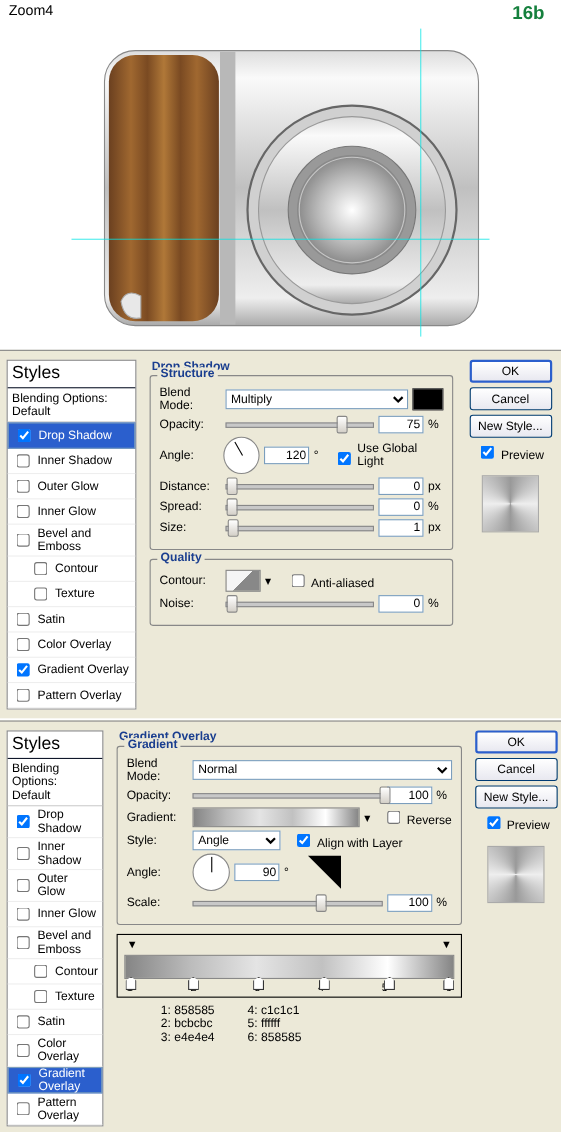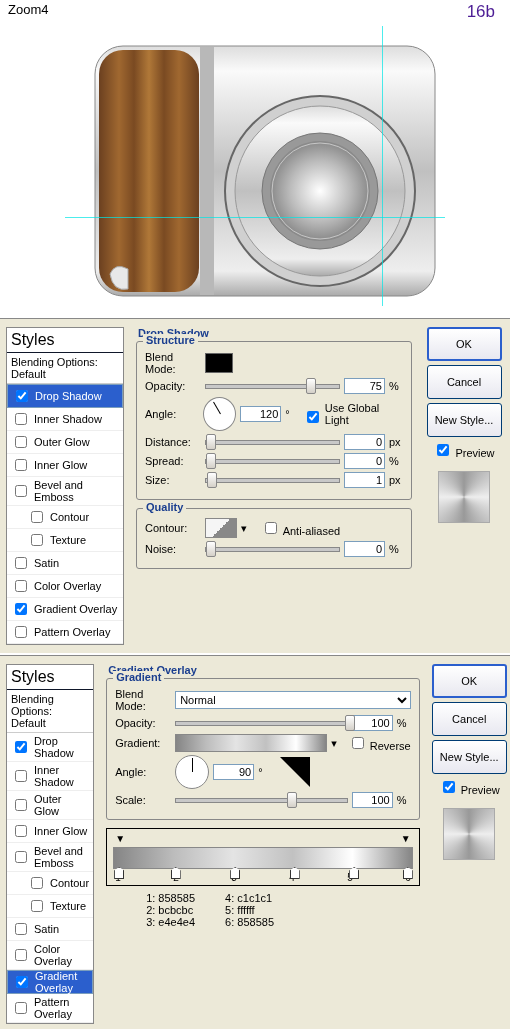--- a/index.html
+++ b/index.html
@@ -1,17 +1,17 @@
 <!DOCTYPE html>
 <html><head>
 <meta charset="utf-8">
 <style>
 body{margin:0;background:#fff;font-family:Tahoma,Arial,sans-serif;font-size:11px;color:#000;width:510px}
 .hdr{display:flex;justify-content:space-between;padding:2px 15px 0 8px;font-size:13px}
-.hdr .r{color:#4c1d95;font-weight:normal;font-size:17px}
+.hdr .r{color:#15803d;font-weight:bold;font-size:17px}
 .prev{margin:4px auto 12px;width:380px;height:280px;position:relative;background:#fff}
 .prev svg{position:absolute;top:0;left:0}
 .gl{position:absolute;background:#00e5e5;opacity:.7}
 .gl.h{height:1px;width:100%}
 .gl.v{width:1px;height:100%}
 .dlg{border-top:1px solid #888;margin:2px 0;background:#ece9d8;padding:8px 6px;display:flex;gap:8px;min-height:310px}
 .scol{width:118px}
 .sct{background:#fff;border:1px solid #888}
 .sh{padding:3px 4px;border-bottom:1px solid #0f172a;font-size:16px}
 .shead{padding:3px 4px;border-bottom:1px solid #ccc}
@@ -30,21 +30,21 @@
 .tr{flex:1;height:3px;background:#c8c8c8;border:1px solid #888;position:relative}
 .th{width:8px;height:14px;background:linear-gradient(#fff,#d4d0c8);border:1px solid #888;border-radius:2px;position:absolute;top:-7px}
 .nb{width:35px;height:14px;border:1px solid #7b9ebd;background:#fff;font-size:11px;text-align:right;padding:0 2px}
 .un{font-size:11px;width:14px}
 .ag{width:32px;height:32px;border:1px solid #888;border-radius:50%;background:#fff;position:relative}
 .ag::after{content:"";position:absolute;width:1px;height:14px;background:#000;top:2px;left:50%;transform-origin:bottom;transform:rotate(var(--a,0deg))}
 .cb{width:12px;height:12px}
 .cbl{display:flex;align-items:flex-end;gap:3px;font-size:11px}
 .csw{width:30px;height:18px;border:1px solid #888;background:linear-gradient(135deg,#f5f5f5 50%,#888 50%)}
 .bcol{width:80px;display:flex;flex-direction:column;gap:4px;align-items:center}
-.btn{width:75px;height:34px;border:1px solid #003c74;background:linear-gradient(#fff,#e8e8f0);border-radius:3px;font-size:11px;cursor:pointer}
+.btn{width:75px;height:21px;border:1px solid #003c74;background:linear-gradient(#fff,#e8e8f0);border-radius:3px;font-size:11px;cursor:pointer}
 .btn.def{border:2px solid #2b5fcd}
 .psw{width:50px;height:50px;background:conic-gradient(#999,#eee,#999,#eee,#999);margin-top:8px;border:1px solid #aaa}
 .gbar{border:1px solid #000;padding:4px 6px 2px;margin:8px 0 6px}
 .gstrip{height:20px;background:linear-gradient(90deg,#858585 0%,#bcbcbc 20%,#e4e4e4 40%,#c1c1c1 60%,#fff 80%,#858585 100%);border:1px solid #888;position:relative;margin:3px 0}
 .gst{display:flex;justify-content:space-between;font-size:10px;padding:0 2px}
 .stop{width:8px;height:10px;position:absolute;bottom:-11px;background:#fff;border:1px solid #333;clip-path:polygon(0 100%,100% 100%,100% 30%,50% 0,0 30%)}
 .leg{display:flex;gap:30px;margin:4px 0 2px 40px;font-size:11px}
 .gsw{width:150px;height:16px;border:1px solid #888;background:linear-gradient(90deg,#858585,#bcbcbc,#e4e4e4,#c1c1c1,#fff,#858585)}
 .callout{display:flex;align-items:center}
 .cl{width:0;height:0;border-top:30px solid #000;border-left:30px solid transparent;margin-left:4px}
@@ -148,20 +148,21 @@
           </div>
         </div>
 </div>
 </div>
 <div class="mid">
 <div class="fsl2">Drop Shadow</div>
 <div class="fs">
         <div class="fsl">Structure</div>
 <div class="row">
           <div class="lbl">Blend Mode:</div>
+          <select class="sel"><option>Multiply</option></select>
           <div class="sw"></div>
         </div>
 <div class="row">
           <div class="lbl">Opacity:</div>
           <div class="sld">
             <div class="tr">
               <div class="th" style="left:75%"></div>
             </div>
           </div>
           <input class="nb" value="75" style="">
@@ -306,20 +307,24 @@
               <div class="th" style="left:99%"></div>
             </div>
           </div>
           <input class="nb" value="100" style="">
           <span class="un">%</span>
         </div>
 <div class="row callout"><div class="lbl">Gradient:</div><div class="gsw"></div><span>▾</span>&nbsp;<label class="cbl">
             <input type="checkbox" class="cb" style="">
             <span>Reverse</span>
           </label></div>
+<div class="row"><div class="lbl">Style:</div><select class="sel" style="flex:0 0 80px"><option>Angle</option></select>&nbsp;<label class="cbl">
+            <input type="checkbox" class="cb" checked="" style="">
+            <span>Align with Layer</span>
+          </label></div>
 <div class="row">
           <div class="lbl">Angle:</div>
           <div class="ag" style="--a:0deg"></div>
           <input class="nb" value="90" style="">
           <span class="un">°</span>
           <div class="cl"></div>
         </div>
 <div class="row">
           <div class="lbl">Scale:</div>
           <div class="sld">

